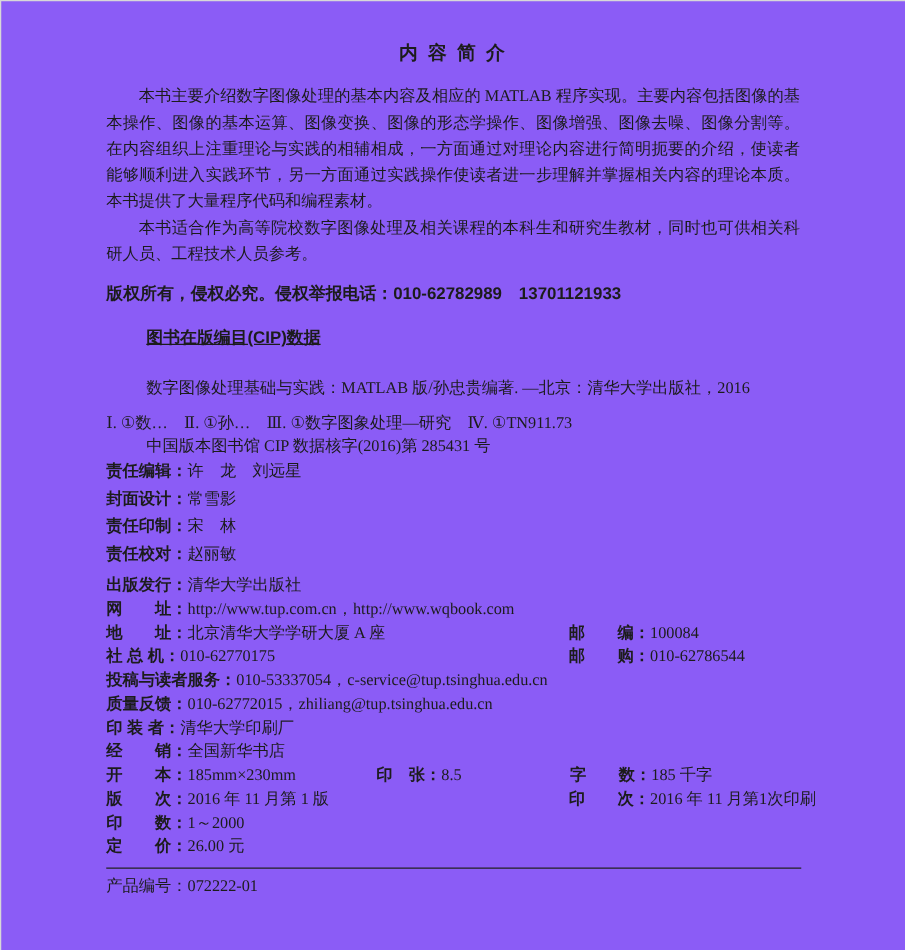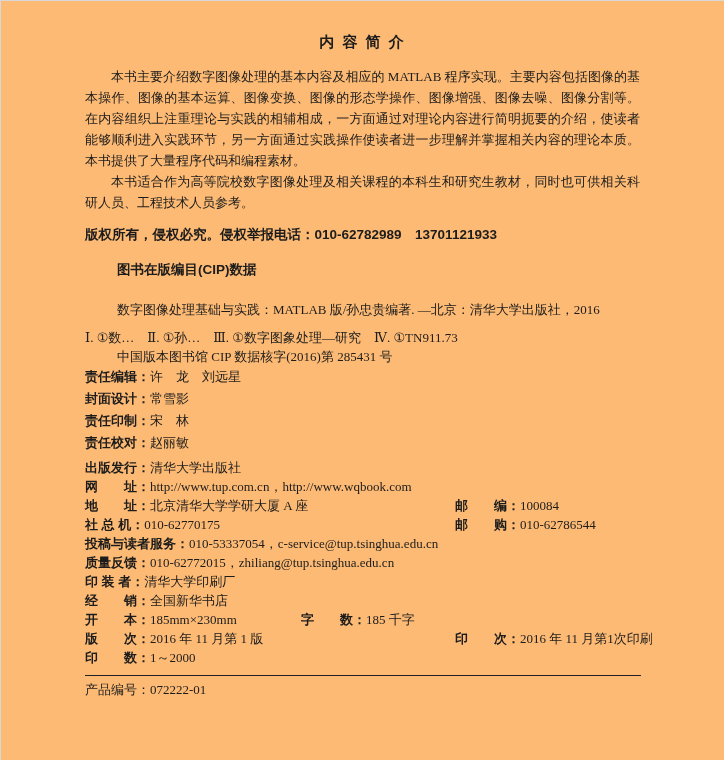--- a/index.html
+++ b/index.html
@@ -5,21 +5,21 @@
   * { margin: 0; padding: 0; box-sizing: border-box; }
   html, body { background: #fff; }
   body {
     width: 724px; height: 760px;
     font-family: "Liberation Serif", "DejaVu Serif", serif;
     color: #1c1c1c;
     overflow: hidden;
   }
   .page {
     width: 724px; height: 760px;
-    background: #fdba74;
+    background: #8b5cf6;
     border-top: 1px solid #d8d8d8;
     border-left: 1px solid #d8d8d8;
     padding: 32px 84px 0 84px;
   }
   .hei { font-family: "Liberation Sans", "DejaVu Sans", sans-serif; font-weight: bold; }
   .summary-title {
     text-align: center;
     font-size: 15px;
     letter-spacing: 2px;
     margin-bottom: 14px;
@@ -33,20 +33,21 @@
   .copyright-line {
     margin-top: 12px;
     font-size: 13.5px;
     line-height: 19px;
   }
   .cip-heading {
     margin-top: 16px;
     margin-left: 32px;
     font-size: 13.5px;
     line-height: 19px;
+    text-decoration: underline;
   }
   .cip-block {
     margin-top: 20px;
     margin-left: 32px;
     font-size: 13px;
     line-height: 22px;
   }
   .cip-class {
     margin-top: 7px;
     font-size: 13px;
@@ -144,28 +145,32 @@
 
   <div class="print-block">
     <div class="row">
       <span class="cell-rest"><span class="hei">印 装 者：</span><span>清华大学印刷厂</span></span>
     </div>
     <div class="row">
       <span class="cell-rest"><span class="hei">经　　销：</span><span>全国新华书店</span></span>
     </div>
     <div class="row">
       <span class="cell-w216"><span class="hei">开　　本：</span><span>185mm×230mm</span></span>
+      <span class="cell-w155"><span class="hei">印　张：</span><span>8.5</span></span>
       <span class="cell-rest"><span class="hei">字　　数：</span><span>185 千字</span></span>
     </div>
     <div class="row">
       <span class="cell-w370"><span class="hei">版　　次：</span><span>2016 年 11 月第 1 版</span></span>
       <span class="cell-rest"><span class="hei">印　　次：</span><span>2016 年 11 月第1次印刷</span></span>
     </div>
     <div class="row">
       <span class="cell-rest"><span class="hei">印　　数：</span><span>1～2000</span></span>
+    </div>
+    <div class="row">
+      <span class="cell-rest"><span class="hei">定　　价：</span><span>26.00 元</span></span>
     </div>
   </div>
 
   <hr class="bottom-rule">
 
   <div class="product-line">
     <span>产品编号：</span><span>072222-01</span>
   </div>
 
 </div>

